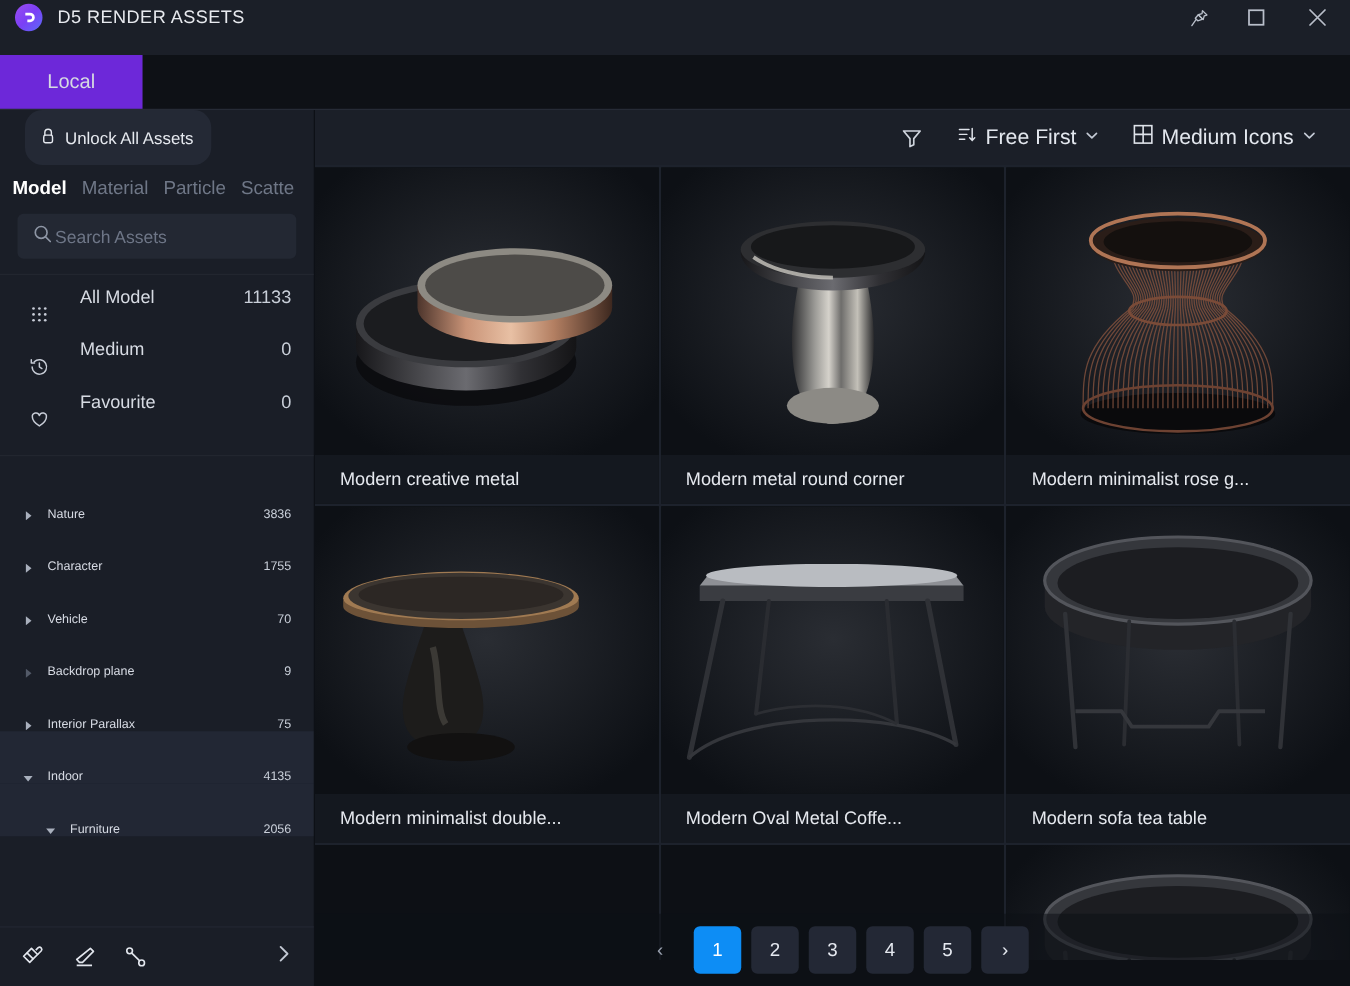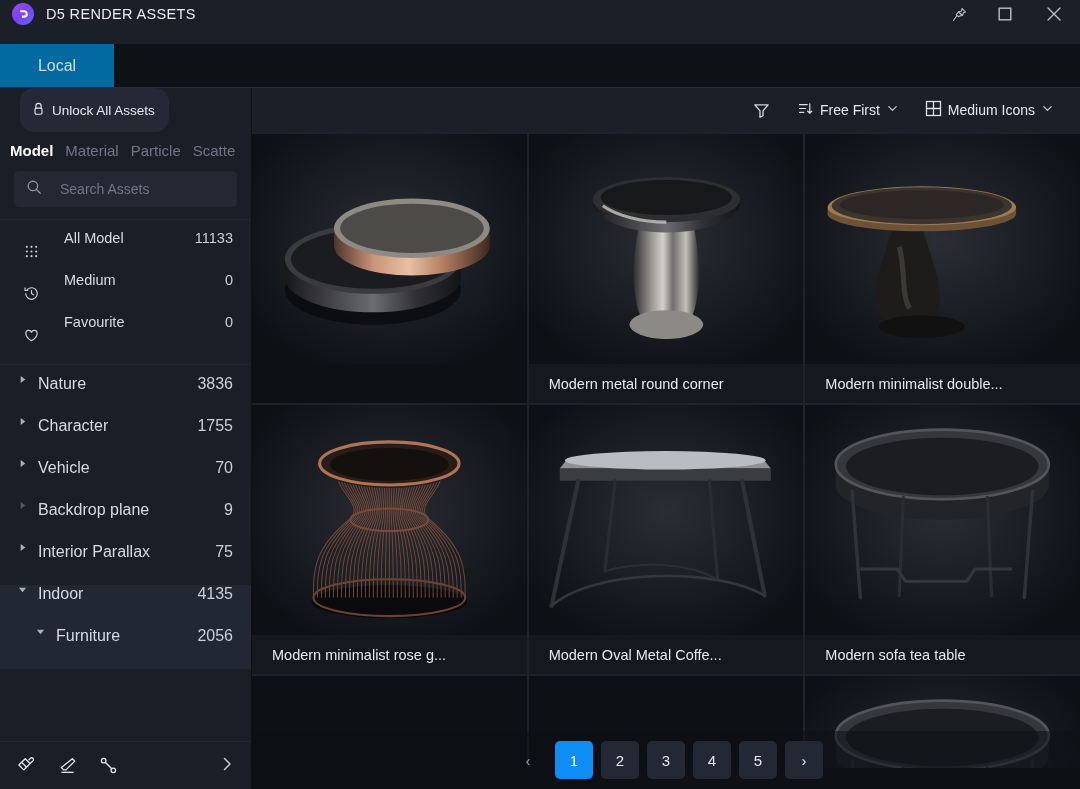--- a/index.html
+++ b/index.html
@@ -59,21 +59,21 @@
     min-width: 114px; padding: 0 22px;
     display: flex; align-items: center; justify-content: center;
     font-size: 16px; color: #8f97a5;
     position: relative;
   }
   .tab.active { color: #ffffff; }
   .tab.active::after {
     content:''; position:absolute; left: 18px; right: 18px; bottom: 0;
     height: 2px; background: #ffffff; z-index: 2;
   }
-  .tab.local-tab { background: #0369a1; color:#d6dae2; }
+  .tab.local-tab { background: #6d28d9; color:#d6dae2; }
 
   
   .body { flex: 1 1 auto; display: flex; min-height: 0; }
 
   
   .sidebar {
     width: 252px; flex: 0 0 252px;
     background: #1a1e27;
     display: flex; flex-direction: column;
     border-right: 1px solid #0d1016;
@@ -91,44 +91,44 @@
     display: flex; align-items: baseline; gap: 12px;
     padding: 10px 0 6px 10px;
     overflow: hidden; white-space: nowrap;
   }
   .cat-tab { font-size: 15px; color: #6f7787; }
   .cat-tab.active { color: #ffffff; font-weight: 700; }
 
   .search-wrap { padding: 6px 14px 12px 14px; }
   .search-box {
     height: 36px; border-radius: 5px; background: #232833;
-    display: flex; align-items: center; gap: 18px; padding: 0 12px;
+    display: flex; align-items: center; gap: 2px; padding: 0 12px;
   }
   .search-box input {
     flex: 1; background: transparent; border: 0; outline: none;
     color: #e3e7ee; font-size: 14px; font-family: inherit;
   }
   .search-box input::placeholder { color: #6e7687; }
 
   .sb-divider { height: 1px; background: #22262f; margin: 0 0 6px 0; }
 
   .quick-list { padding: 4px 0 8px 0; }
   .quick-item {
     height: 42px; display: flex; 
     padding: 0 18px 0 22px; gap: 24px;
     color: #d7dbe3; font-size: 14.5px;
   }
   .quick-item .ic { width: 18px; display:flex; align-items:center; justify-content:center; color:#c7ccd6; }
   .quick-item .cnt { margin-left: auto; color: #c9cfd9; font-size: 14.5px; }
 
   .tree { flex: 1 1 auto; overflow: hidden; padding-top: 4px; }
   .tree-row {
-    height: 42px; display: flex; align-items: flex-start;
+    height: 42px; display: flex; align-items: flex-end;
     padding: 0 18px 0 16px; gap: 10px;
-    color: #d6dae3; font-size: 16px;
+    color: #d6dae3; font-size: 10px;
   }
   .tree-row.sel { background: #222734; }
   .tree-row .arrow { width: 12px; display:flex; align-items:center; justify-content:center; color:#a9b0bd; }
   .tree-row.dim .arrow { color:#535a68; }
   .tree-row .cnt { margin-left: auto; color: #c9cfd9; }
   .tree-row.child { padding-left: 34px; }
 
   .sb-foot {
     height: 48px; flex: 0 0 48px;
     border-top: 1px solid #222632;
@@ -142,21 +142,21 @@
   
   .content { flex: 1 1 auto; display: flex; flex-direction: column; min-width: 0; background: #1a1e27; }
   .toolbar {
     height: 44px; flex: 0 0 44px;
     display: flex; align-items: center; justify-content: flex-end;
     gap: 26px; padding-right: 26px;
     background: #1b1f28;
   }
   .tb-item {
     display: flex; align-items: center; gap: 6px;
-    color: #e3e7ee; font-size: 14px;
+    color: #e3e7ee; font-size: 17px;
   }
   .caret { color: #c3c9d4; }
 
   .grid-area { flex: 1 1 auto; position: relative; background: #0e1116; overflow: hidden; }
   .grid {
     display: grid;
     grid-template-columns: repeat(3, 1fr);
     gap: 2px;
     background: #1d222c;
     padding-top: 2px;
@@ -483,20 +483,21 @@
    <rect width="268" height="230" fill="url(#glostacked-discs)"></rect>
                   <ellipse cx="118" cy="152" rx="86" ry="34" fill="#0a0a0c" opacity=".75"></ellipse>
       <path d="M32 122v18a86 34 0 0 0 172 0v-18z" fill="url(#drkstacked-discs)"></path>
       <ellipse cx="118" cy="122" rx="86" ry="34" fill="#3a3b3f"></ellipse>
       <ellipse cx="118" cy="122" rx="80" ry="29" fill="#1b1c1f"></ellipse>
       <path d="M80 92v17a76 29 0 0 0 152 0V92z" fill="url(#copstacked-discs)"></path>
       <ellipse cx="156" cy="92" rx="76" ry="29" fill="#8d8a83"></ellipse>
       <ellipse cx="156" cy="92" rx="70" ry="24" fill="#4d4b48"></ellipse>
                 </svg>
               </div>
+              <div class="card-label">Modern creative metal</div>
             </div>
             <div class="card">
               <div class="thumb">
                 <svg class="art" viewBox="0 0 268 230" preserveAspectRatio="xMidYMid meet">
    <defs>
      <linearGradient id="chrchrome-pedestal" x1="0" y1="0" x2="1" y2="0">
        <stop offset="0" stop-color="#2e2e30"></stop>
                       <stop offset=".28" stop-color="#9b9a96"></stop>
        <stop offset=".45" stop-color="#d5d2cb"></stop>
                       <stop offset=".6" stop-color="#6e6d6b"></stop>
@@ -526,64 +527,20 @@
                   <path d="M108 86c0 0-6 28-6 48 0 38 11 66 32 66s32-28 32-66c0-20-6-48-6-48z" fill="url(#chrchrome-pedestal)"></path>
       <ellipse cx="134" cy="186" rx="36" ry="14" fill="#8c8a85"></ellipse>
       <ellipse cx="134" cy="66" rx="72" ry="24" fill="#242427"></ellipse>
       <path d="M62 66c0 16 30 30 72 30s72-14 72-30z" fill="url(#drkchrome-pedestal)"></path>
       <ellipse cx="134" cy="64" rx="72" ry="22" fill="#2d2e31"></ellipse>
       <ellipse cx="134" cy="62" rx="64" ry="17" fill="#17181a"></ellipse>
       <path d="M72 70c14 10 38 16 62 16" stroke="#c9c7c1" stroke-width="3" fill="none" opacity=".8"></path>
                 </svg>
               </div>
               <div class="card-label">Modern metal round corner</div>
-            </div>
-            <div class="card">
-              <div class="thumb">
-                <svg class="art" viewBox="0 0 268 230" preserveAspectRatio="xMidYMid meet">
-   <defs>
-     <linearGradient id="chrmushroom-table" x1="0" y1="0" x2="1" y2="0">
-       <stop offset="0" stop-color="#2e2e30"></stop>
-                      <stop offset=".28" stop-color="#9b9a96"></stop>
-       <stop offset=".45" stop-color="#d5d2cb"></stop>
-                      <stop offset=".6" stop-color="#6e6d6b"></stop>
-       <stop offset=".8" stop-color="#c3c0b8"></stop>
-                      <stop offset="1" stop-color="#2a2a2c"></stop>
-     </linearGradient>
-     <linearGradient id="copmushroom-table" x1="0" y1="0" x2="1" y2="0">
-       <stop offset="0" stop-color="#4d352c"></stop>
-                      <stop offset=".25" stop-color="#c99377"></stop>
-       <stop offset=".48" stop-color="#e8c0a4"></stop>
-                      <stop offset=".7" stop-color="#b37f62"></stop>
-       <stop offset="1" stop-color="#3d281f"></stop>
-     </linearGradient>
-     <linearGradient id="drkmushroom-table" x1="0" y1="0" x2="1" y2="0">
-       <stop offset="0" stop-color="#17171a"></stop>
-                      <stop offset=".3" stop-color="#4a4a4e"></stop>
-       <stop offset=".5" stop-color="#6b6b70"></stop>
-                      <stop offset=".75" stop-color="#303034"></stop>
-       <stop offset="1" stop-color="#141416"></stop>
-     </linearGradient>
-     <radialGradient id="glomushroom-table" cx=".5" cy=".45" r=".6">
-       <stop offset="0" stop-color="#2a2d33"></stop>
-                      <stop offset="1" stop-color="#0d1015"></stop>
-     </radialGradient>
-   </defs>
-   <rect width="268" height="230" fill="url(#glomushroom-table)"></rect>
-                  <path d="M86 92c0 0-8 22-14 44-7 24-6 52 28 52s35-28 28-52c-6-22-14-44-14-44z" fill="#1d1c1b"></path>
-      <path d="M92 110c6 22 2 48 10 60" stroke="#5a564f" stroke-width="5" fill="none" opacity=".5"></path>
-      <ellipse cx="114" cy="188" rx="42" ry="11" fill="#121111"></ellipse>
-      <ellipse cx="114" cy="72" rx="92" ry="21" fill="#a07a52"></ellipse>
-      <path d="M22 72c0 9 41 17 92 17s92-8 92-17v6c0 9-41 17-92 17S22 87 22 78z" fill="#6d5238"></path>
-      <ellipse cx="114" cy="70" rx="88" ry="18" fill="#3b3530"></ellipse>
-      <ellipse cx="114" cy="69" rx="80" ry="14" fill="#2c2724"></ellipse>
-                </svg>
-              </div>
-              <div class="card-label">Modern minimalist double...</div>
-              <div class="pro-badge" style="top: calc(281px);">PRO</div>
             </div>
             <div class="card">
               <div class="thumb">
                 <svg class="art" viewBox="0 0 268 230" preserveAspectRatio="xMidYMid meet">
    <defs>
      <linearGradient id="chrwire-hourglass" x1="0" y1="0" x2="1" y2="0">
        <stop offset="0" stop-color="#2e2e30"></stop>
                       <stop offset=".28" stop-color="#9b9a96"></stop>
        <stop offset=".45" stop-color="#d5d2cb"></stop>
                       <stop offset=".6" stop-color="#6e6d6b"></stop>
@@ -656,20 +613,64 @@
       <ellipse cx="134" cy="112" rx="38" ry="11" fill="none" stroke="#7a4b38" stroke-width="2"></ellipse>
       <ellipse cx="134" cy="188" rx="74" ry="18" fill="none" stroke="#6d4232" stroke-width="2"></ellipse>
                 </svg>
               </div>
               <div class="card-label">Modern minimalist rose g...</div>
             </div>
             <div class="card">
               <div class="thumb">
                 <svg class="art" viewBox="0 0 268 230" preserveAspectRatio="xMidYMid meet">
    <defs>
+     <linearGradient id="chrmushroom-table" x1="0" y1="0" x2="1" y2="0">
+       <stop offset="0" stop-color="#2e2e30"></stop>
+                      <stop offset=".28" stop-color="#9b9a96"></stop>
+       <stop offset=".45" stop-color="#d5d2cb"></stop>
+                      <stop offset=".6" stop-color="#6e6d6b"></stop>
+       <stop offset=".8" stop-color="#c3c0b8"></stop>
+                      <stop offset="1" stop-color="#2a2a2c"></stop>
+     </linearGradient>
+     <linearGradient id="copmushroom-table" x1="0" y1="0" x2="1" y2="0">
+       <stop offset="0" stop-color="#4d352c"></stop>
+                      <stop offset=".25" stop-color="#c99377"></stop>
+       <stop offset=".48" stop-color="#e8c0a4"></stop>
+                      <stop offset=".7" stop-color="#b37f62"></stop>
+       <stop offset="1" stop-color="#3d281f"></stop>
+     </linearGradient>
+     <linearGradient id="drkmushroom-table" x1="0" y1="0" x2="1" y2="0">
+       <stop offset="0" stop-color="#17171a"></stop>
+                      <stop offset=".3" stop-color="#4a4a4e"></stop>
+       <stop offset=".5" stop-color="#6b6b70"></stop>
+                      <stop offset=".75" stop-color="#303034"></stop>
+       <stop offset="1" stop-color="#141416"></stop>
+     </linearGradient>
+     <radialGradient id="glomushroom-table" cx=".5" cy=".45" r=".6">
+       <stop offset="0" stop-color="#2a2d33"></stop>
+                      <stop offset="1" stop-color="#0d1015"></stop>
+     </radialGradient>
+   </defs>
+   <rect width="268" height="230" fill="url(#glomushroom-table)"></rect>
+                  <path d="M86 92c0 0-8 22-14 44-7 24-6 52 28 52s35-28 28-52c-6-22-14-44-14-44z" fill="#1d1c1b"></path>
+      <path d="M92 110c6 22 2 48 10 60" stroke="#5a564f" stroke-width="5" fill="none" opacity=".5"></path>
+      <ellipse cx="114" cy="188" rx="42" ry="11" fill="#121111"></ellipse>
+      <ellipse cx="114" cy="72" rx="92" ry="21" fill="#a07a52"></ellipse>
+      <path d="M22 72c0 9 41 17 92 17s92-8 92-17v6c0 9-41 17-92 17S22 87 22 78z" fill="#6d5238"></path>
+      <ellipse cx="114" cy="70" rx="88" ry="18" fill="#3b3530"></ellipse>
+      <ellipse cx="114" cy="69" rx="80" ry="14" fill="#2c2724"></ellipse>
+                </svg>
+              </div>
+              <div class="card-label">Modern minimalist double...</div>
+              <div class="pro-badge" style="top: calc(281px);">PRO</div>
+            </div>
+            <div class="card">
+              <div class="thumb">
+                <svg class="art" viewBox="0 0 268 230" preserveAspectRatio="xMidYMid meet">
+   <defs>
      <linearGradient id="chrwire-leg-console" x1="0" y1="0" x2="1" y2="0">
        <stop offset="0" stop-color="#2e2e30"></stop>
                       <stop offset=".28" stop-color="#9b9a96"></stop>
        <stop offset=".45" stop-color="#d5d2cb"></stop>
                       <stop offset=".6" stop-color="#6e6d6b"></stop>
        <stop offset=".8" stop-color="#c3c0b8"></stop>
                       <stop offset="1" stop-color="#2a2a2c"></stop>
      </linearGradient>
      <linearGradient id="copwire-leg-console" x1="0" y1="0" x2="1" y2="0">
        <stop offset="0" stop-color="#4d352c"></stop>

